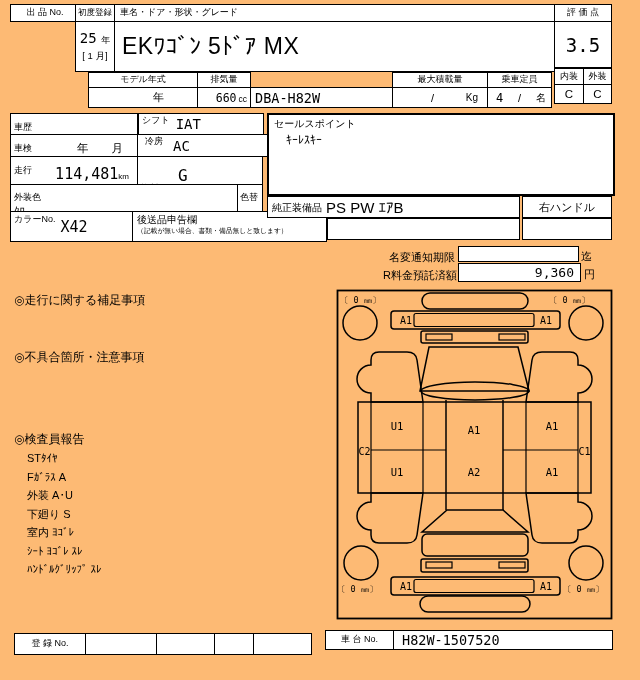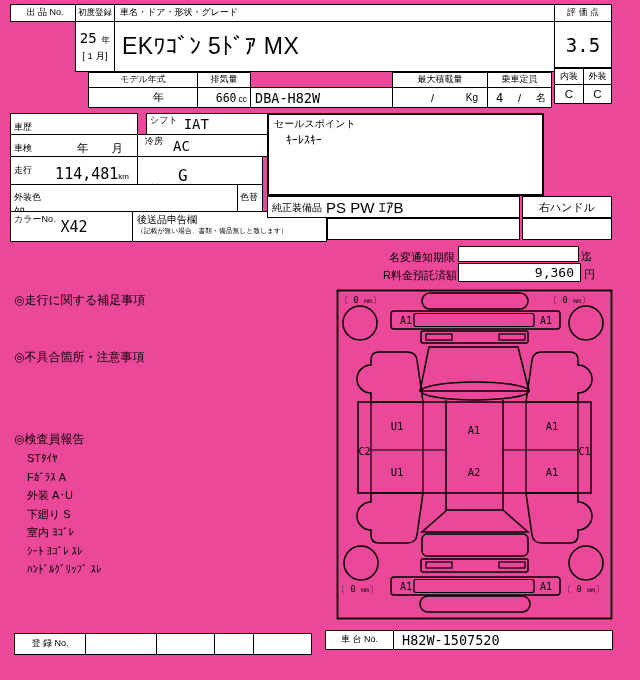--- a/index.html
+++ b/index.html
@@ -1,17 +1,17 @@
 <!DOCTYPE html>
 <html><head>
 <meta charset="utf-8">
 <style>
   html,body{margin:0;padding:0;background:#fff;}
   .sheet{
-    position:relative;width:640px;height:680px;background:#ec4899;
+    position:relative;width:640px;height:680px;background:#fdba74;
     font-family:"Liberation Sans","DejaVu Sans",sans-serif;color:#000;
     overflow:hidden;
   }
   .abs{position:absolute;box-sizing:border-box;}
   .cell{position:absolute;box-sizing:border-box;border:1.5px solid #000;background:#fff;}
   .lbl{font-size:9px;line-height:1.1;white-space:nowrap;}
   .lbl-md{font-size:10px;line-height:1.1;white-space:nowrap;}
   .ctr{display:flex;align-items:center;justify-content:center;}
   .mono{font-family:"DejaVu Sans Mono","Liberation Mono",monospace;}
   .nowrap{white-space:nowrap;}
@@ -93,21 +93,21 @@
   </div>
   <div class="cell" style="left:487px;top:87px;width:65px;height:21px;display:flex;align-items:center;justify-content:space-between;padding:0 5px 0 8px;">
     <span class="mono" style="font-size:12px;">4</span>
     <span style="font-size:11px;">/</span>
     <span style="font-size:10px;">名</span>
   </div>
 
   <div class="cell" style="left:10px;top:113px;width:128px;height:22px;padding:2px 0 0 3px;">
     <span class="lbl">車歴</span>
   </div>
-  <div class="cell" style="left:146px;top:113px;width:126px;height:22px;display:flex;align-items:center;padding-left:3px;">
+  <div class="cell" style="left:138px;top:113px;width:126px;height:22px;display:flex;align-items:center;padding-left:3px;">
     <span class="lbl" style="align-self:flex-start;margin-top:2px;">シフト</span>
     <span class="mono" style="font-size:14px;margin-left:6px;">IAT</span>
   </div>
 
   <div class="cell" style="left:10px;top:134px;width:128px;height:23px;padding:2px 0 0 3px;">
     <span class="lbl">車検</span>
     <div style="position:absolute;right:14px;top:6px;font-size:11.5px;white-space:nowrap;">年　　月</div>
   </div>
   <div class="cell" style="left:137px;top:134px;width:132px;height:23px;display:flex;align-items:center;padding-left:7px;">
     <span class="lbl" style="align-self:flex-start;margin-top:2px;">冷房</span>
@@ -135,21 +135,21 @@
 
   <div class="cell" style="left:10px;top:211px;width:123px;height:31px;display:flex;align-items:center;padding-left:3px;">
     <span class="lbl" style="align-self:flex-start;margin-top:3px;">カラーNo.</span>
     <span class="mono" style="font-size:15px;margin-left:5px;">X42</span>
   </div>
   <div class="cell" style="left:132px;top:211px;width:195px;height:31px;padding:2px 0 0 4px;">
     <div class="lbl-md">後送品申告欄</div>
     <div style="font-size:6.8px;margin-top:1px;white-space:nowrap;">（記載が無い場合、書類・備品無しと致します）</div>
   </div>
 
-  <div class="cell" style="left:267px;top:113px;width:277px;height:83px;padding:3px 0 0 5px;border-width:2px;">
+  <div class="cell" style="left:267px;top:113px;width:348px;height:83px;padding:3px 0 0 5px;border-width:2px;">
     <div class="lbl-md">セールスポイント</div>
     <div style="font-size:12px;margin:4px 0 0 12px;">ｷｰﾚｽｷｰ</div>
   </div>
   <div class="cell" style="left:267px;top:196px;width:253px;height:22px;display:flex;align-items:center;padding-left:4px;">
     <span class="lbl-md">純正装備品</span>
     <span style="font-size:15px;margin-left:4px;white-space:nowrap;">PS PW ｴｱB</span>
   </div>
   <div class="cell ctr" style="left:522px;top:196px;width:90px;height:22px;">
     <span style="font-size:11px;">右ハンドル</span>
   </div>

